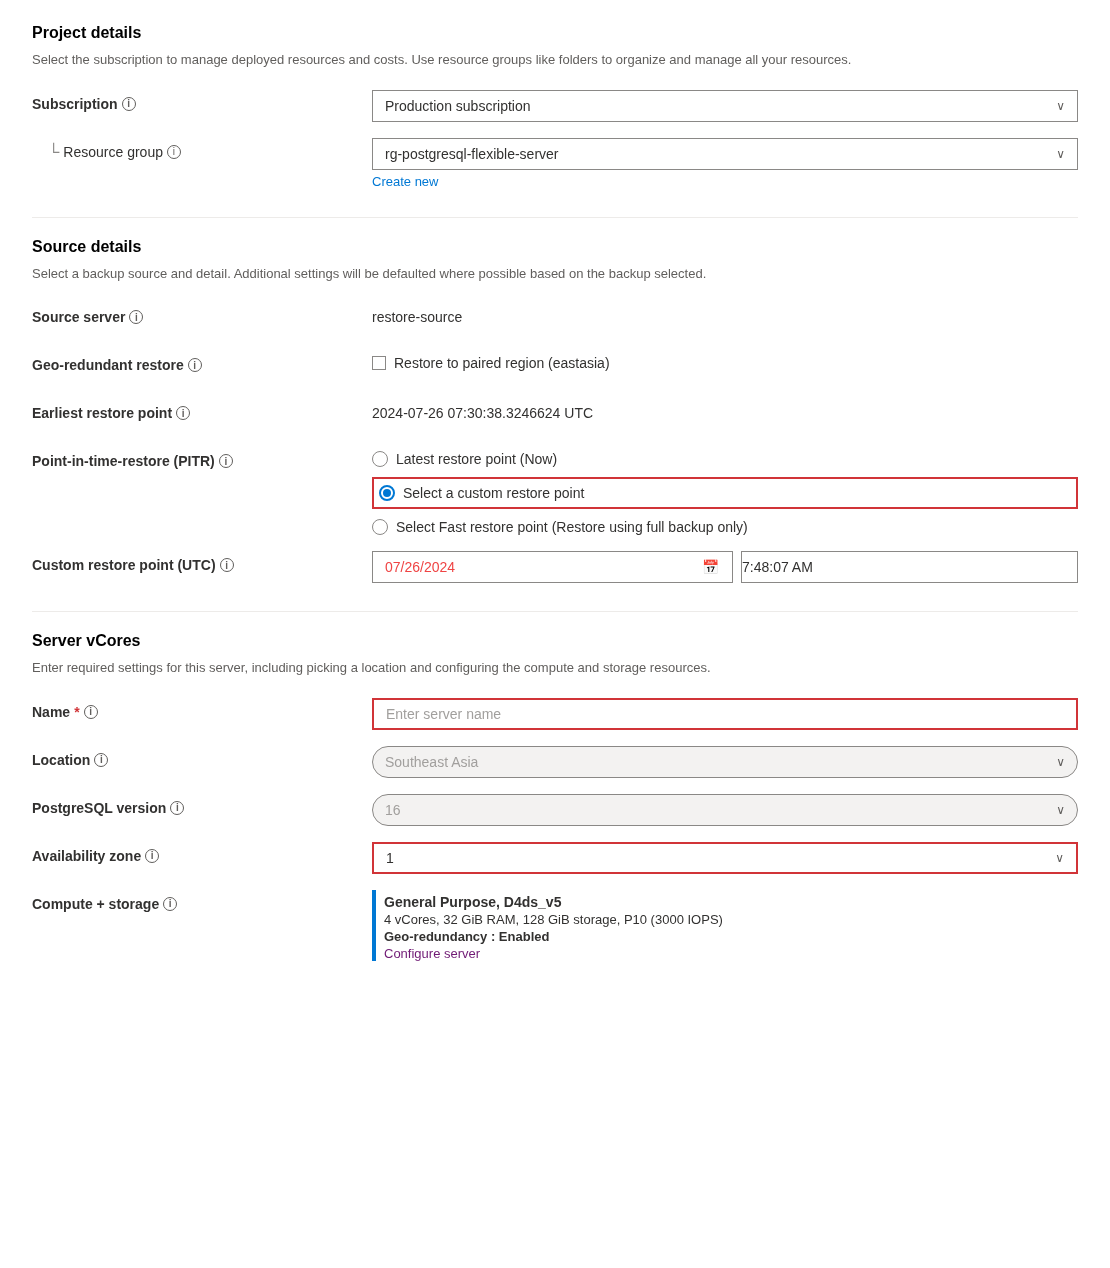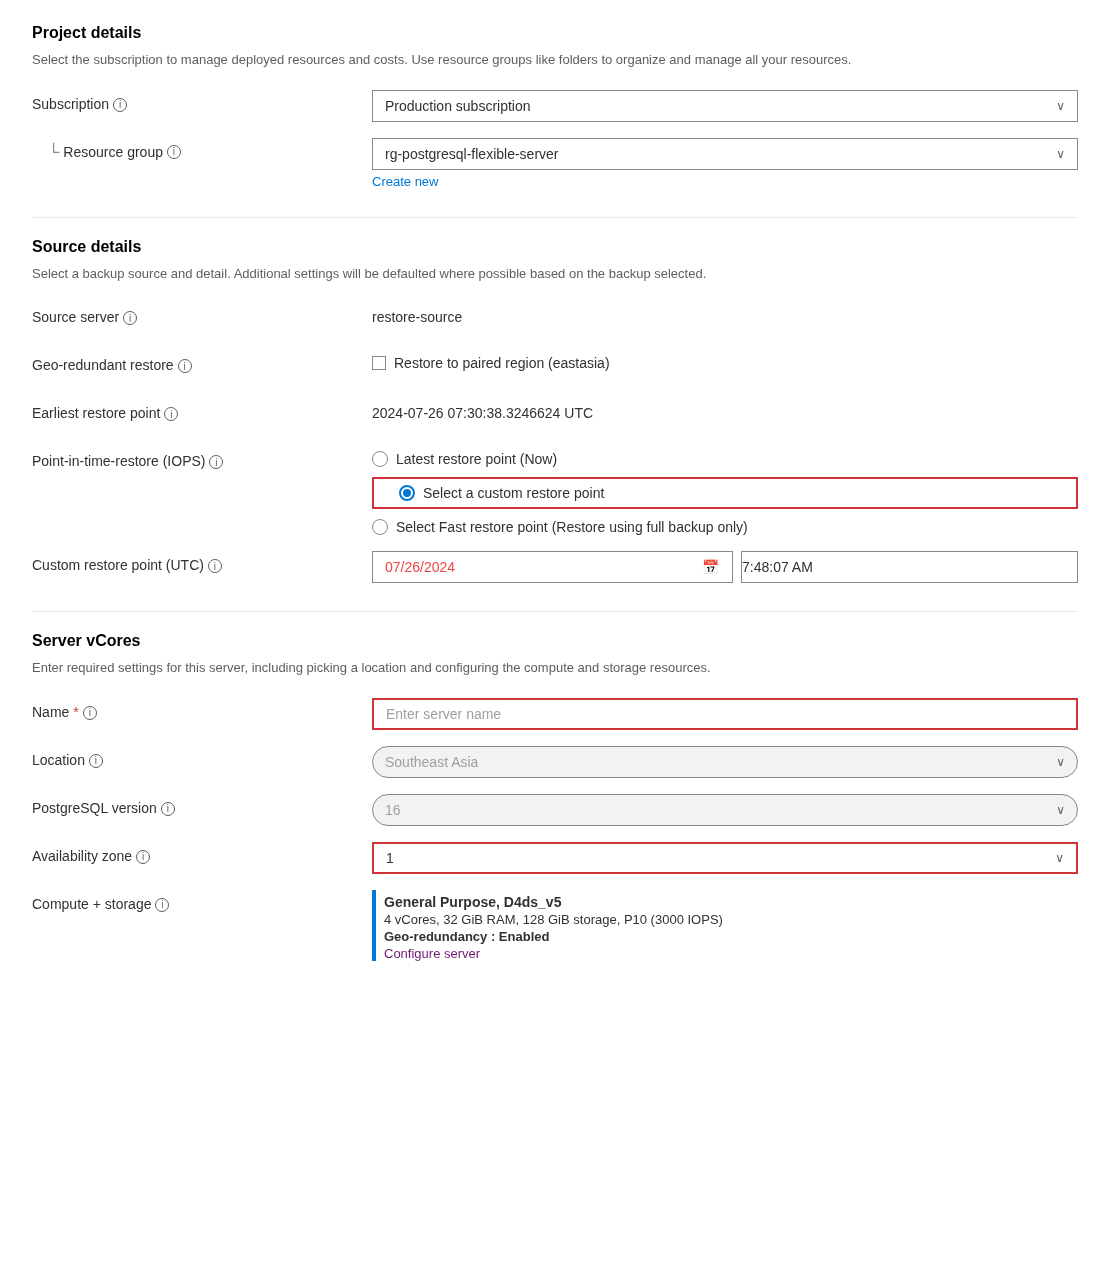--- a/index.html
+++ b/index.html
@@ -27,24 +27,25 @@
       display: flex;
       align-items: flex-start;
       margin-bottom: 16px;
       min-height: 32px;
     }
     .label-col {
       width: 340px;
       flex-shrink: 0;
       padding-top: 6px;
       display: flex;
-      align-items: flex-end;
+      align-items: center;
       gap: 4px;
       font-size: 14px;
       color: #323130;
+      font-weight: bold;
     }
     .label-col .required {
       color: #d13438;
       font-size: 14px;
     }
     .info-icon {
       display: inline-flex;
       align-items: center;
       justify-content: center;
       width: 14px;
@@ -155,21 +156,21 @@
       height: 8px;
       border-radius: 50%;
       background: #0078d4;
     }
     .radio-label {
       font-size: 14px;
       color: #323130;
     }
     .radio-selected-box {
       border: 2px solid #d13438;
-      padding: 6px 25px;
+      padding: 6px 5px;
       display: inline-flex;
       align-items: flex-end;
       gap: 8px;
     }
     .date-time-row {
       display: flex;
       gap: 8px;
     }
     .date-input {
       flex: 1;
@@ -325,21 +326,21 @@
       <span>Earliest restore point</span>
       <span class="info-icon">i</span>
     </div>
     <div class="value-col">
       <div class="static-value">2024-07-26 07:30:38.3246624 UTC</div>
     </div>
   </div>
 
   <div class="form-row">
     <div class="label-col">
-      <span>Point-in-time-restore (IOPS)</span>
+      <span>Point-in-time-restore (PITR)</span>
       <span class="info-icon">i</span>
     </div>
     <div class="value-col">
       <div class="radio-group">
 
         <div class="radio-item">
           <div class="radio-outer">
           </div>
           <span class="radio-label">Latest restore point (Now)</span>
         </div>

